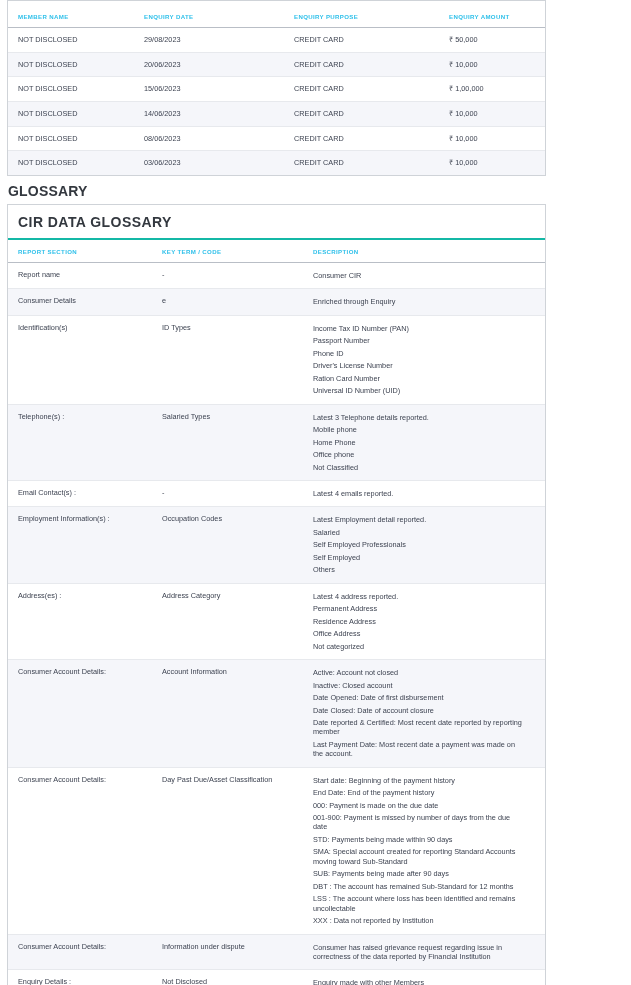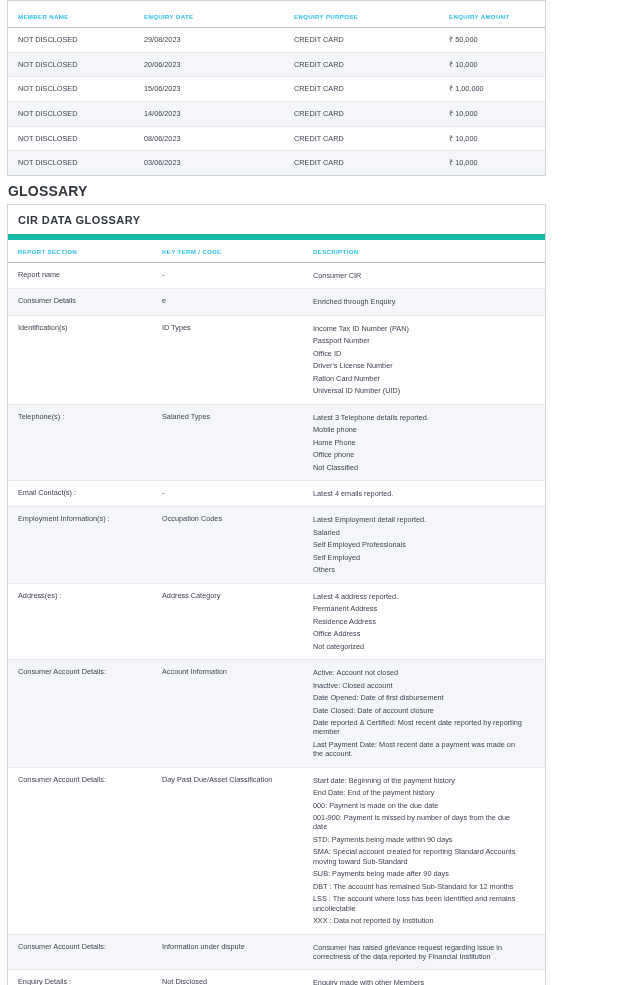--- a/index.html
+++ b/index.html
@@ -73,26 +73,26 @@
   
   .section-heading {
     font-size: 14px;
     font-weight: bold;
     color: #33383f;
     letter-spacing: 0.2px;
     margin: 7px 0 5px 1px;
   }
 
   .card-title {
-    font-size: 11px;
+    font-size: 14px;
     font-weight: bold;
     color: #33383f;
     letter-spacing: 0.45px;
     padding: 9px 0 8px 10px;
-    border-bottom: 6px solid #14b8a6;
+    border-bottom: 2px solid #14b8a6;
   }
 
   
   #glossary-table th:nth-child(1),
   #glossary-table td:nth-child(1) { width: 154px; padding-left: 10px; }
   #glossary-table th:nth-child(2),
   #glossary-table td:nth-child(2) { width: 151px; }
   #glossary-table th:nth-child(3),
   #glossary-table td:nth-child(3) { width: auto; padding-right: 20px; }
 
@@ -199,21 +199,21 @@
               </div>
             </td>
           </tr>
           <tr>
             <td>Identification(s)</td>
             <td class="key-cell">ID Types</td>
             <td>
               <div class="desc-lines">
                 <span>Income Tax ID Number (PAN)</span>
                 <span>Passport Number</span>
-                <span>Office ID</span>
+                <span>Phone ID</span>
                 <span>Driver's License Number</span>
                 <span>Ration Card Number</span>
                 <span>Universal ID Number (UID)</span>
               </div>
             </td>
           </tr>
           <tr class="alt">
             <td>Telephone(s) :</td>
             <td class="key-cell">Salaried Types</td>
             <td>

